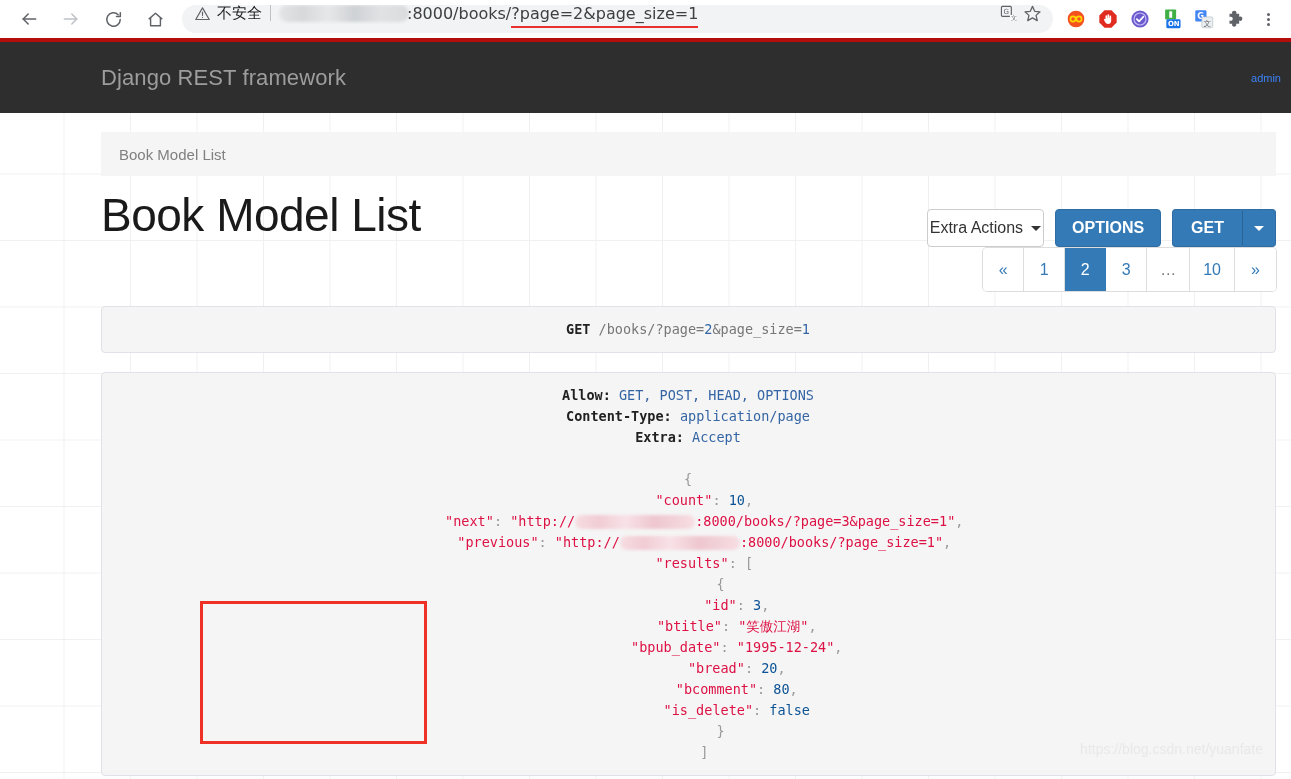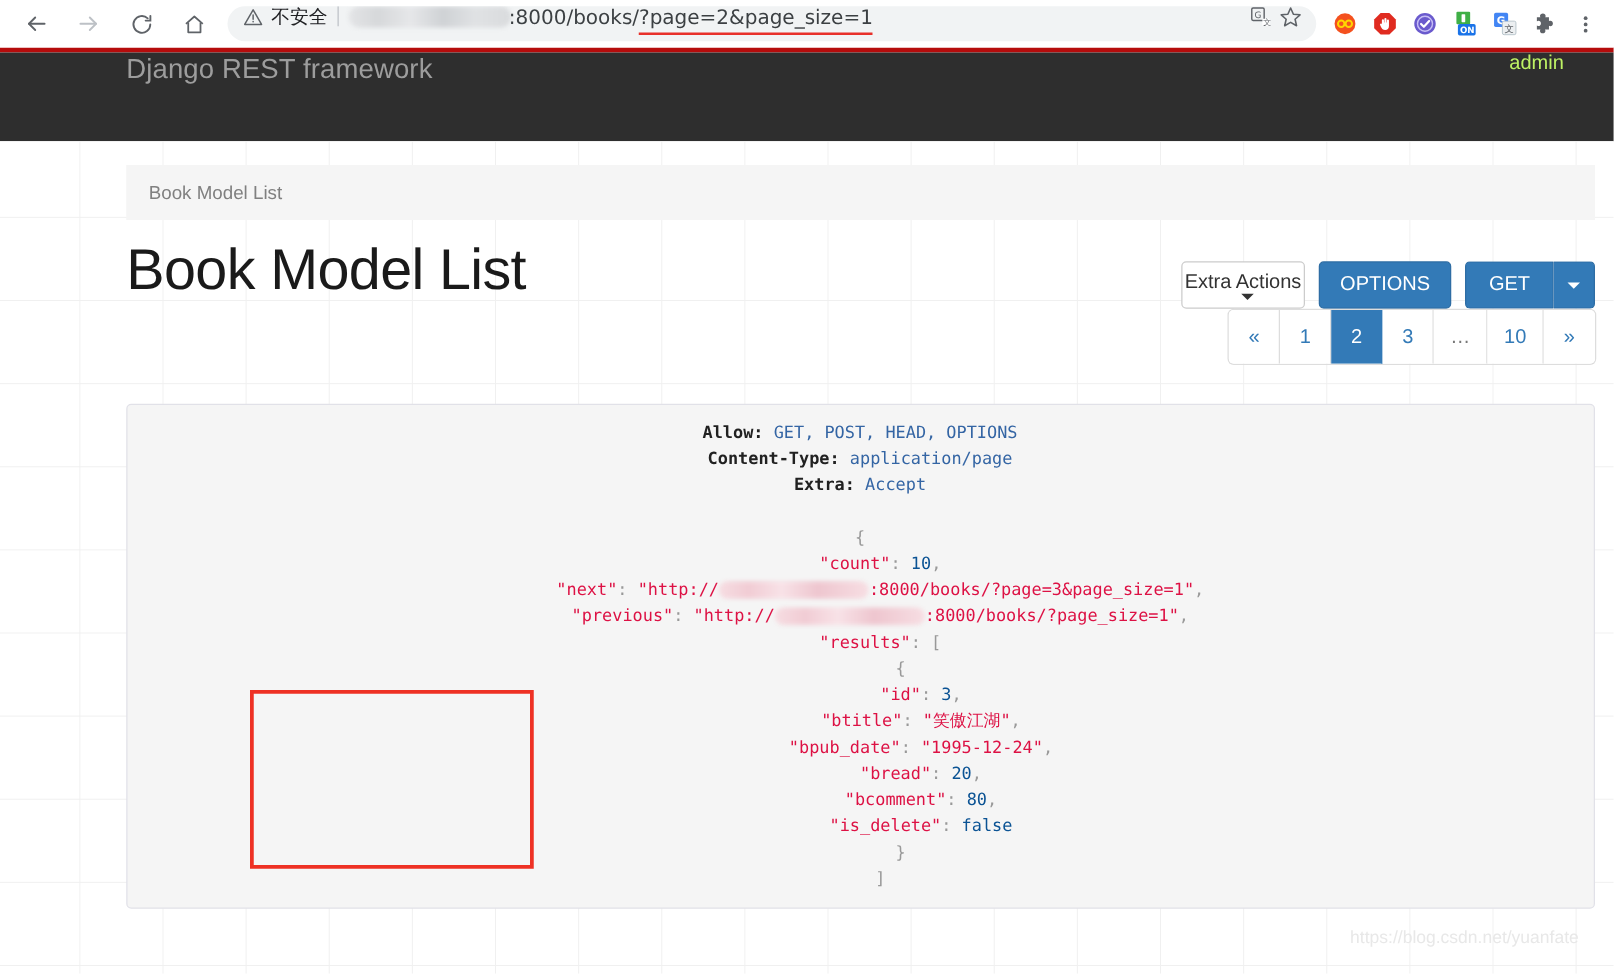--- a/index.html
+++ b/index.html
@@ -80,31 +80,31 @@
   .cicon { width: 22px; height: 22px; display:flex; align-items:center; justify-content:center; position: relative;}
 
   .red-line {
     height: 4px; width: 1291px; background: #b50c0c;
   }
 
   
   .drf-navbar {
     height: 71px; width: 1291px;
     background: #2e2e2e;
-    display: flex; 
+    display: flex; align-items: center;
     position: relative;
   }
   .brand {
     font-size: 22px; color: #9d9d9d;
     margin-left: 101px;
     letter-spacing: 0.1px;
   }
   .navbar-user {
-    position: absolute; right: 40px;
-    font-size: 16px; color: #bef264;
+    position: absolute; right: 10px;
+    font-size: 11px; color: #3b82f6;
   }
 
   
   .page {
     position: relative;
     width: 1291px;
     height: 666px;
     background-color: #ffffff;
     background-image:
       linear-gradient(to right, #f0f0f0 1px, transparent 1px),
@@ -152,27 +152,26 @@
     border-radius: 4px;
     height: 38px;
     display: inline-flex; align-items: center; justify-content: center;
     cursor: pointer;
     white-space: nowrap;
   }
   .btn-default {
     background: #ffffff; color: #333333;
     border: 1px solid #cccccc;
     padding: 0 2px;
-    flex-direction: column;
   }
   .btn-primary {
     background: #337ab7; color: #ffffff;
     border: 1px solid #2e6da4;
     padding: 0 16px;
-    font-weight: 400;
+    font-weight: 700;
   }
   .caret {
     display: inline-block;
     width: 0; height: 0;
     border-left: 5px solid transparent;
     border-right: 5px solid transparent;
     border-top: 5px solid currentColor;
     margin-left: 8px;
   }
   .split-group { display: flex; }
@@ -426,20 +425,23 @@
         <div class="page-link">«</div>
         <div class="page-link">1</div>
         <div class="page-link active">2</div>
         <div class="page-link">3</div>
         <div class="page-link ellipsis">…</div>
         <div class="page-link">10</div>
         <div class="page-link">»</div>
       </div>
     </div>
 
+    <div class="pane request-pane">
+      <pre><span class="tok-b">GET</span> <span class="tok-meta">/books/</span><span class="tok-meta">?</span><span class="tok-meta">page</span><span class="tok-meta">=</span><span class="tok-blue">2</span><span class="tok-meta">&amp;</span><span class="tok-meta">page_size</span><span class="tok-meta">=</span><span class="tok-blue">1</span></pre>
+    </div>
 
     <div class="pane response-pane">
       <pre><span class="tok-b">Allow:</span> <span class="tok-blue">GET, POST, HEAD, OPTIONS</span></pre>
       <pre><span class="tok-b">Content-Type:</span> <span class="tok-blue">application/page</span></pre>
       <pre><span class="tok-b">Extra:</span> <span class="tok-blue">Accept</span></pre>
 
       <pre> </pre>
 
       <pre class="tok-punc">{</pre>
 

